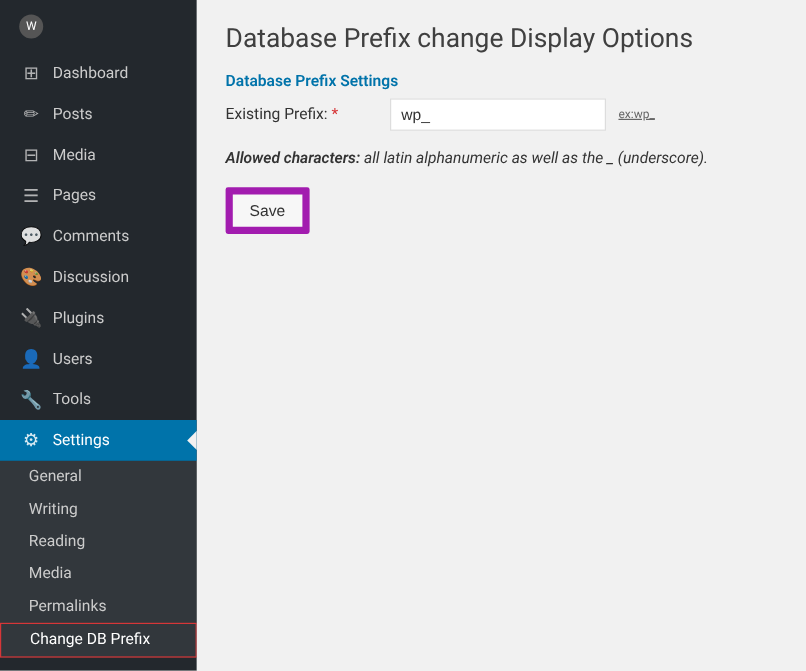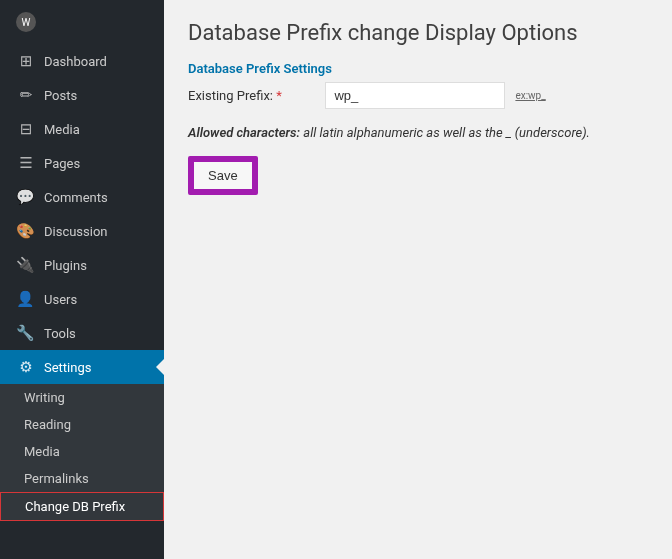--- a/index.html
+++ b/index.html
@@ -163,20 +163,21 @@
       <div class="nav-item">
       <span class="nav-icon">🔧</span>
       <span class="nav-label">Tools</span>
     </div>
       <div class="nav-item active">
       <span class="nav-icon">⚙</span>
       <span class="nav-label">Settings</span>
     </div>
     </div>
   <div id="submenu-container" class="submenu">
+      <div class="submenu-item">General</div>
       <div class="submenu-item">Writing</div>
       <div class="submenu-item">Reading</div>
       <div class="submenu-item">Media</div>
       <div class="submenu-item">Permalinks</div>
       <div class="submenu-item active-sub">Change DB Prefix</div>
     </div>
 </nav>
 
 <main class="main-content">
   <h1 class="page-title">Database Prefix change Display Options</h1>

